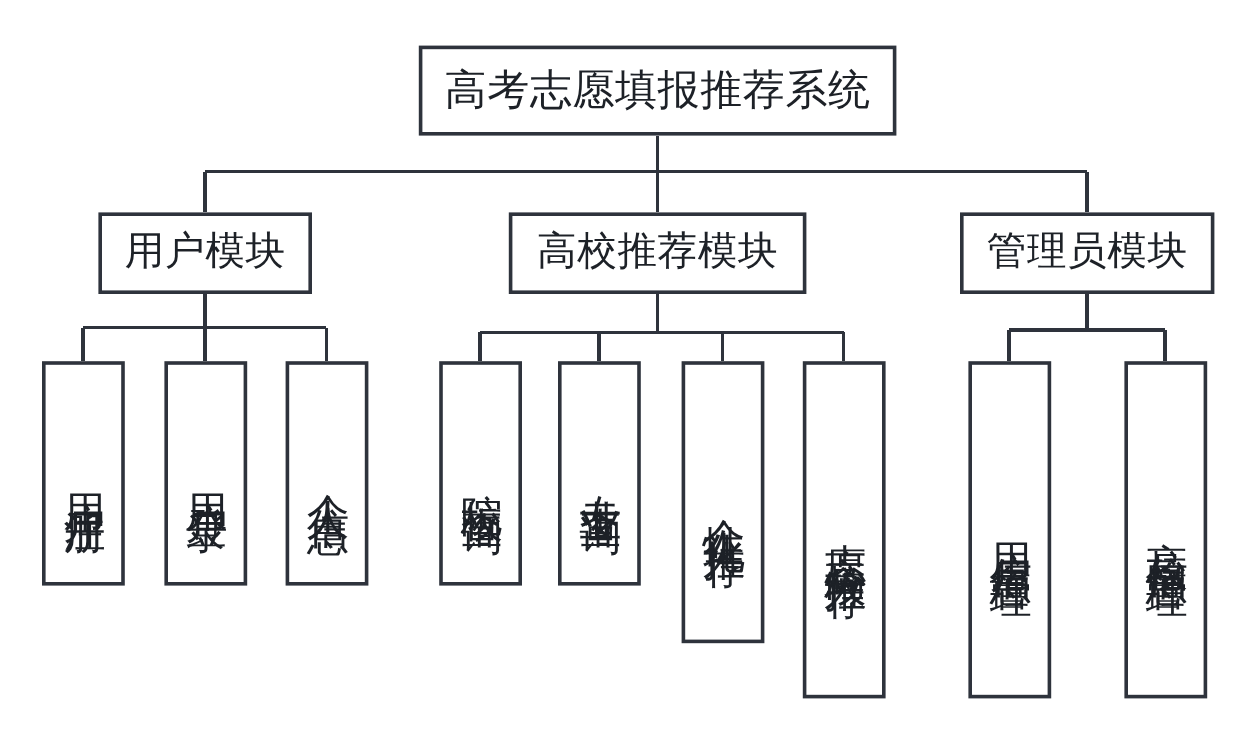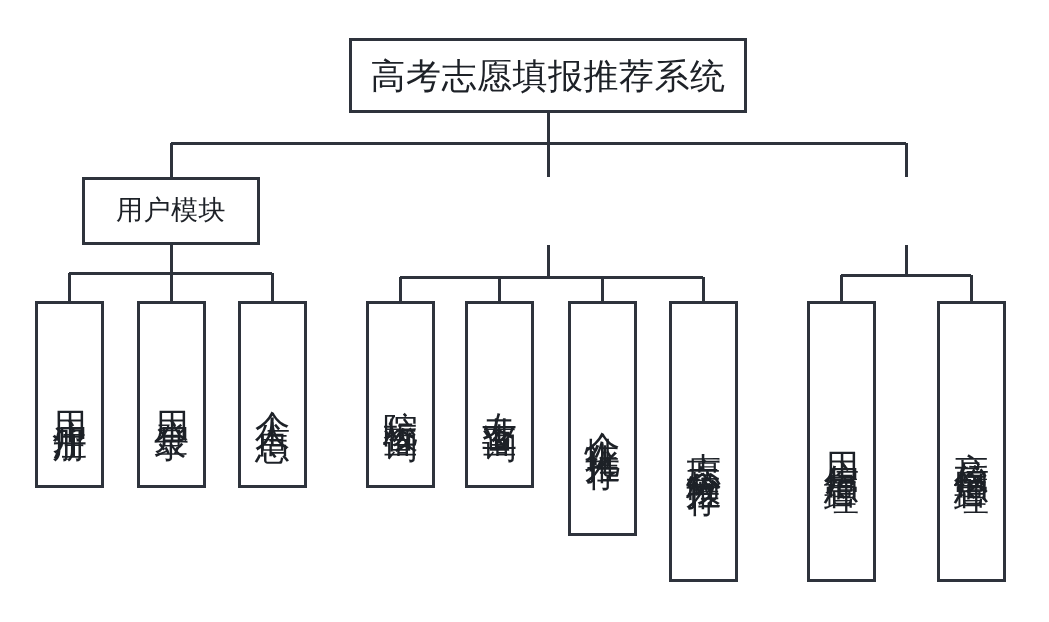--- a/index.html
+++ b/index.html
@@ -28,21 +28,21 @@
   }
   .node .txt{
     display:block;
     line-height:1.02;
     letter-spacing:0.5px;
   }
 
   
   .root{font-size:35px;}
   
-  .module{font-size:27px;}
+  .module{font-size:33px;font-family:Liberation Serif, serif;}
 
   
   .leaf .txt{
     writing-mode:vertical-rl;
     text-orientation:upright;
     font-size:35px;
     line-height:1.08;
     letter-spacing:6px;
   }
 
@@ -91,21 +91,27 @@
   </svg>
 
   <div class="node root" style="left:349px;top:38px;width:398px;height:75px;">
     <span class="txt">高考志愿填报推荐系统</span>
   </div>
 
   <div class="node module" style="left:82px;top:177px;width:178px;height:68px;">
     <span class="txt">用户模块</span>
   </div>
 
+  <div class="node module" style="left:424px;top:177px;width:248px;height:68px;">
+    <span class="txt">高校推荐模块</span>
+  </div>
 
+  <div class="node module" style="left:800px;top:177px;width:212px;height:68px;">
+    <span class="txt">管理员模块</span>
+  </div>
 
   <div class="node leaf" style="left:35px;top:301px;width:69px;height:187px;">
     <span class="txt">用户注册</span>
   </div>
 
   <div class="node leaf" style="left:137px;top:301px;width:69px;height:187px;">
     <span class="txt">用户登录</span>
   </div>
 
   <div class="node leaf" style="left:238px;top:301px;width:69px;height:187px;">

